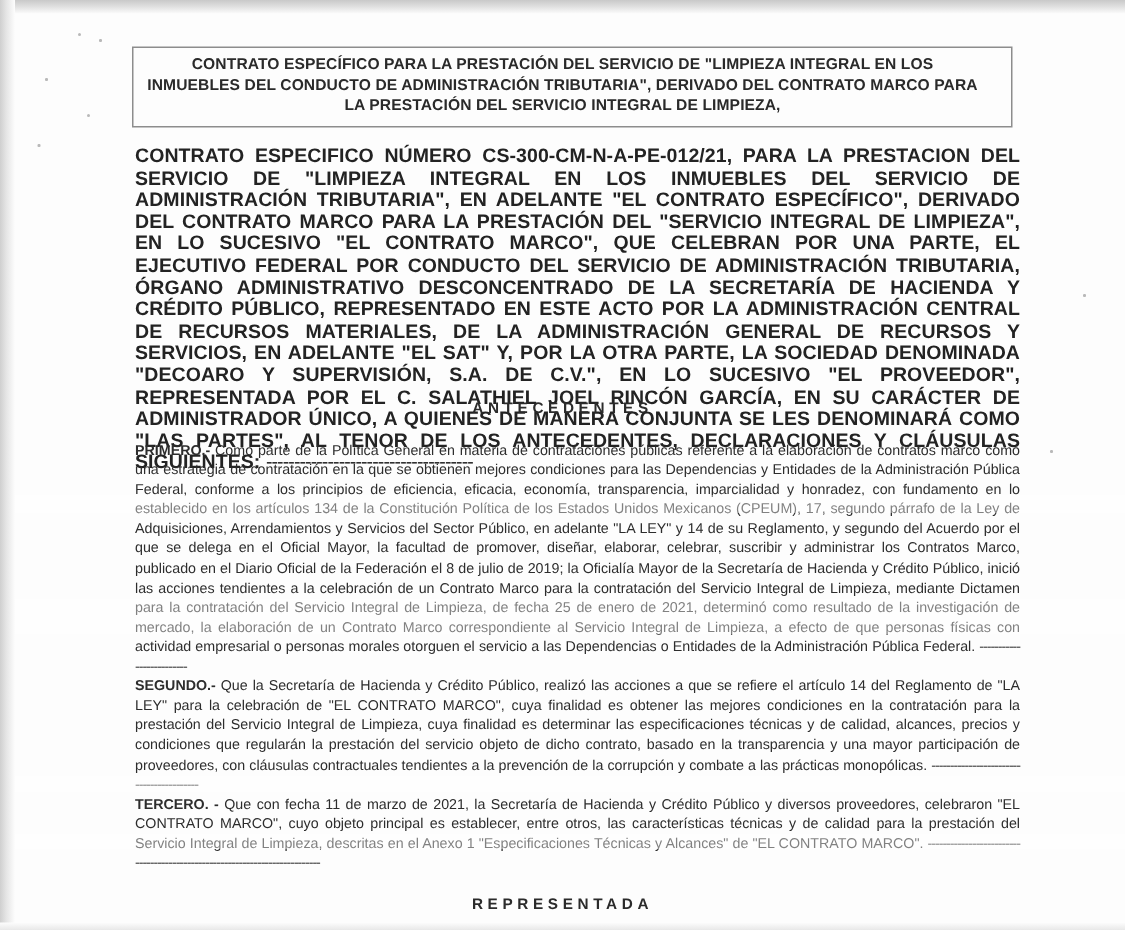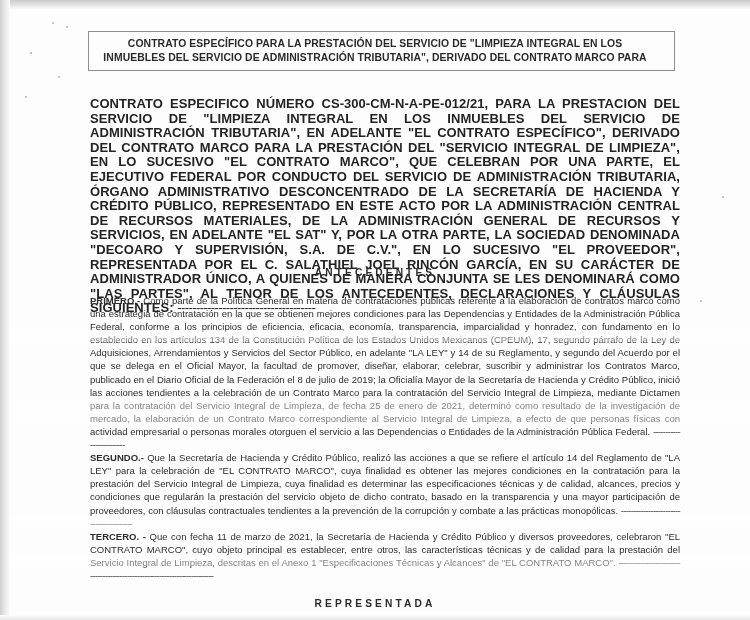--- a/index.html
+++ b/index.html
@@ -150,21 +150,22 @@
   <span class="speck" style="left:58px;top:76px;width:2px;height:2px;"></span>
   <span class="speck" style="left:25px;top:96px;width:1.5px;height:1.5px;"></span>
   <span class="speck" style="left:700px;top:300px;width:1.5px;height:1.5px;"></span>
   <span class="speck" style="left:722px;top:196px;width:1.5px;height:1.5px;"></span>
 </div>
 
 <div class="doc">
 
   <div class="title-box">
     <p>CONTRATO ESPECÍFICO PARA LA PRESTACIÓN DEL SERVICIO DE "LIMPIEZA INTEGRAL EN LOS</p>
-    <p>INMUEBLES DEL SERVICIO DE ADMINISTRACIÓN TRIBUTARIA", DERIVADO DEL CONTRATO MARCO PARA</p>
+    <p>INMUEBLES DEL CONDUCTO DE ADMINISTRACIÓN TRIBUTARIA", DERIVADO DEL CONTRATO MARCO PARA</p>
+    <p>LA PRESTACIÓN DEL SERVICIO INTEGRAL DE LIMPIEZA,</p>
   </div>
 
   <div class="preamble"><span>CONTRATO ESPECIFICO NÚMERO CS-300-CM-N-A-PE-012/21, PARA LA PRESTACION DEL SERVICIO DE "LIMPIEZA INTEGRAL EN LOS INMUEBLES DEL SERVICIO DE ADMINISTRACIÓN TRIBUTARIA", EN ADELANTE "EL CONTRATO ESPECÍFICO", DERIVADO DEL CONTRATO MARCO PARA LA PRESTACIÓN DEL "SERVICIO INTEGRAL DE LIMPIEZA", EN LO SUCESIVO "EL CONTRATO MARCO", QUE CELEBRAN POR UNA PARTE, EL EJECUTIVO FEDERAL POR CONDUCTO DEL SERVICIO DE ADMINISTRACIÓN TRIBUTARIA, ÓRGANO ADMINISTRATIVO DESCONCENTRADO DE LA SECRETARÍA DE HACIENDA Y CRÉDITO PÚBLICO, REPRESENTADO EN ESTE ACTO POR LA ADMINISTRACIÓN CENTRAL DE RECURSOS MATERIALES, DE LA ADMINISTRACIÓN GENERAL DE RECURSOS Y SERVICIOS, EN ADELANTE "EL SAT" Y, POR LA OTRA PARTE, LA SOCIEDAD DENOMINADA "DECOARO Y SUPERVISIÓN, S.A. DE C.V.", EN LO SUCESIVO "EL PROVEEDOR", REPRESENTADA POR EL C. SALATHIEL JOEL RINCÓN GARCÍA, EN SU CARÁCTER DE ADMINISTRADOR ÚNICO, A QUIENES DE MANERA CONJUNTA SE LES DENOMINARÁ COMO "LAS PARTES", AL TENOR DE LOS ANTECEDENTES, DECLARACIONES Y CLÁUSULAS SIGUIENTES: </span><span class="tail">-------------------------------------</span></div>
 
   <div class="section-heading" id="antecedentes-heading">ANTECEDENTES</div>
 
   <div class="clause-block">
     <p><b>PRIMERO.-</b><span> Como parte de la Política General en materia de contrataciones públicas referente a la elaboración de contratos marco como una estrategia de contratación en la que se obtienen mejores condiciones para las Dependencias y Entidades de la Administración Pública Federal, conforme a los principios de eficiencia, eficacia, economía, transparencia, imparcialidad y honradez, con fundamento en lo establecido en los artículos 134 de la Constitución Política de los Estados Unidos Mexicanos (CPEUM), 17, segundo párrafo de la Ley de Adquisiciones, Arrendamientos y Servicios del Sector Público, en adelante "LA LEY" y 14 de su Reglamento, y segundo del Acuerdo por el que se delega en el Oficial Mayor, la facultad de promover, diseñar, elaborar, celebrar, suscribir y administrar los Contratos Marco, publicado en el Diario Oficial de la Federación el 8 de julio de 2019; la Oficialía Mayor de la Secretaría de Hacienda y Crédito Público, inició las acciones tendientes a la celebración de un Contrato Marco para la contratación del Servicio Integral de Limpieza, mediante Dictamen para la contratación del Servicio Integral de Limpieza, de fecha 25 de enero de 2021, determinó como resultado de la investigación de mercado, la elaboración de un Contrato Marco correspondiente al Servicio Integral de Limpieza, a efecto de que personas físicas con actividad empresarial o personas morales otorguen el servicio a las Dependencias o Entidades de la Administración Pública Federal. </span><span class="filler">-------------------------</span></p>
     <p><b>SEGUNDO.-</b><span> Que la Secretaría de Hacienda y Crédito Público, realizó las acciones a que se refiere el artículo 14 del Reglamento de "LA LEY" para la celebración de "EL CONTRATO MARCO", cuya finalidad es obtener las mejores condiciones en la contratación para la prestación del Servicio Integral de Limpieza, cuya finalidad es determinar las especificaciones técnicas y de calidad, alcances, precios y condiciones que regularán la prestación del servicio objeto de dicho contrato, basado en la transparencia y una mayor participación de proveedores, con cláusulas contractuales tendientes a la prevención de la corrupción y combate a las prácticas monopólicas. </span><span class="filler">-----------------------------------------</span></p>
     <p><b>TERCERO. -</b><span> Que con fecha 11 de marzo de 2021, la Secretaría de Hacienda y Crédito Público y diversos proveedores, celebraron "EL CONTRATO MARCO", cuyo objeto principal es establecer, entre otros, las características técnicas y de calidad para la prestación del Servicio Integral de Limpieza, descritas en el Anexo 1 "Especificaciones Técnicas y Alcances" de "EL CONTRATO MARCO". </span><span class="filler">---------------------------------------------------------------------------</span></p>

